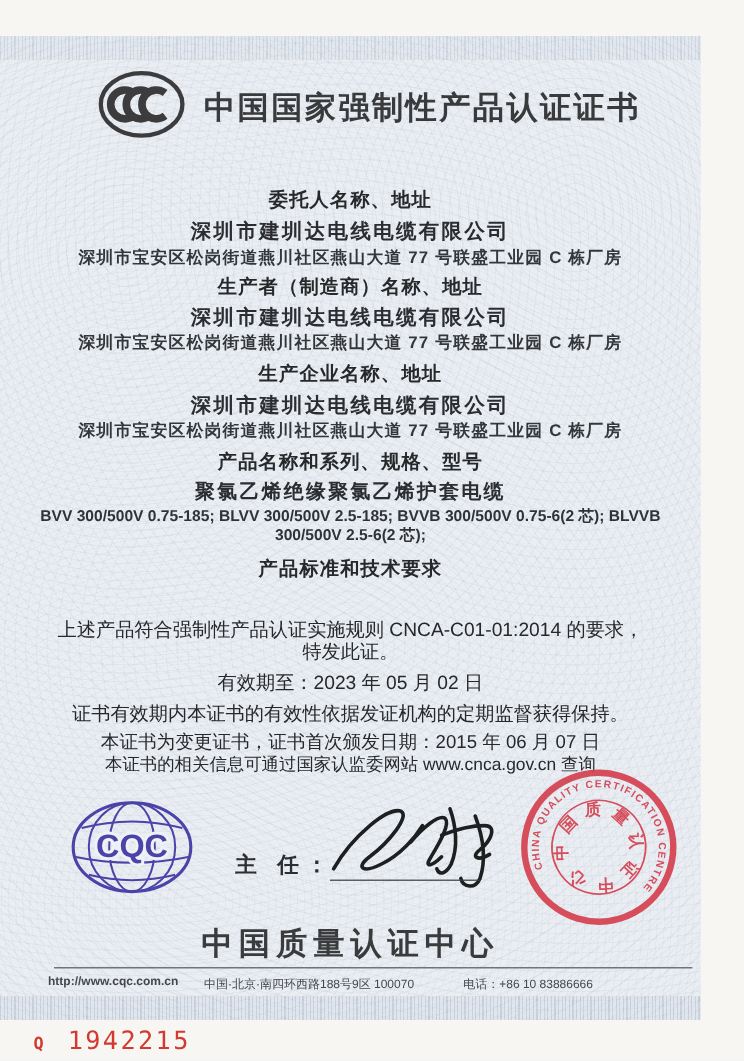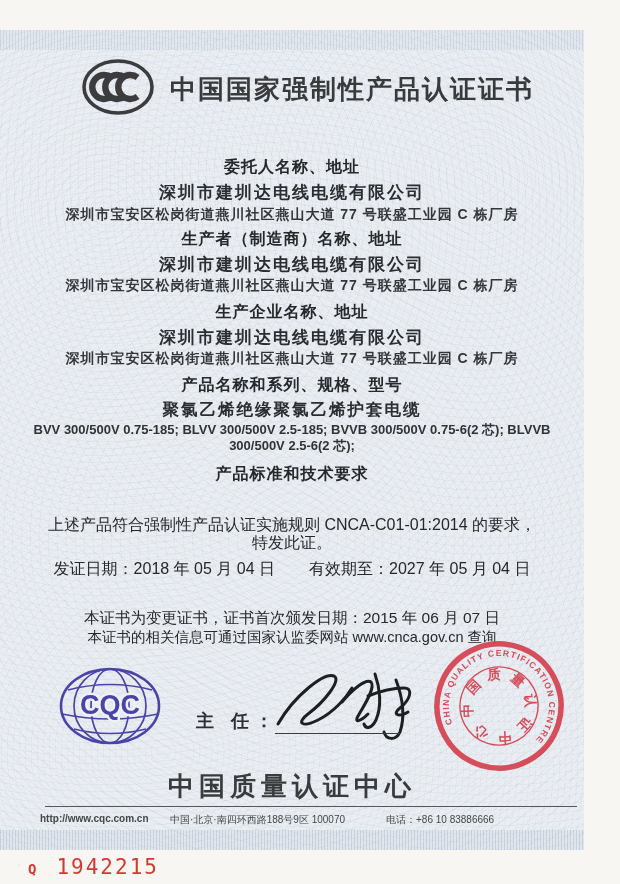--- a/index.html
+++ b/index.html
@@ -90,24 +90,24 @@
   <div class="abs h" style="top:345px">产品名称和系列、规格、型号</div>
   <div class="abs spec" style="top:391px">BVV 300/500V 0.75-185; BLVV 300/500V 2.5-185; BVVB 300/500V 0.75-6(2 芯); BLVVB</div>
   <div class="abs spec" style="top:407px">300/500V 2.5-6(2 芯);</div>
 
   <div class="abs h" style="top:434px">产品标准和技术要求</div>
 
   <div class="abs b" style="top:485px; font-size:16px">上述产品符合强制性产品认证实施规则 CNCA-C01-01:2014 的要求，</div>
   <div class="abs b" style="top:503px; font-size:16px">特发此证。</div>
 
   <div class="abs b dates-row" style="top:529px; font-size:16px">
-    <span><span>发证日期：</span><span>2018 年 05 月 04 日</span></span>
-    <span><span>有效期至：</span><span>2027 年 05 月 04 日</span></span>
+    <span><span>有效期至：</span><span>2023 年 05 月 02 日</span></span>
   </div>
 
+  <div class="abs b" style="top:555px; font-size:16px">证书有效期内本证书的有效性依据发证机构的定期监督获得保持。</div>
   <div class="abs b" style="top:578px; font-size:15.5px">本证书为变更证书，证书首次颁发日期：2015 年 06 月 07 日</div>
   <div class="abs b" style="top:598px; font-size:14.5px">本证书的相关信息可通过国家认监委网站 www.cnca.gov.cn 查询</div>
 
   <svg class="cqc-svg" width="104" height="80" viewBox="0 0 104 80">
     <g fill="none" stroke="#4a44a8" stroke-width="2.6">
       <ellipse cx="52" cy="40" rx="49" ry="37"></ellipse>
     </g>
     <g fill="none" stroke="#4a44a8" stroke-width="1.7">
       <ellipse cx="52" cy="40" rx="19" ry="37"></ellipse>
       <ellipse cx="52" cy="40" rx="36" ry="37"></ellipse>

